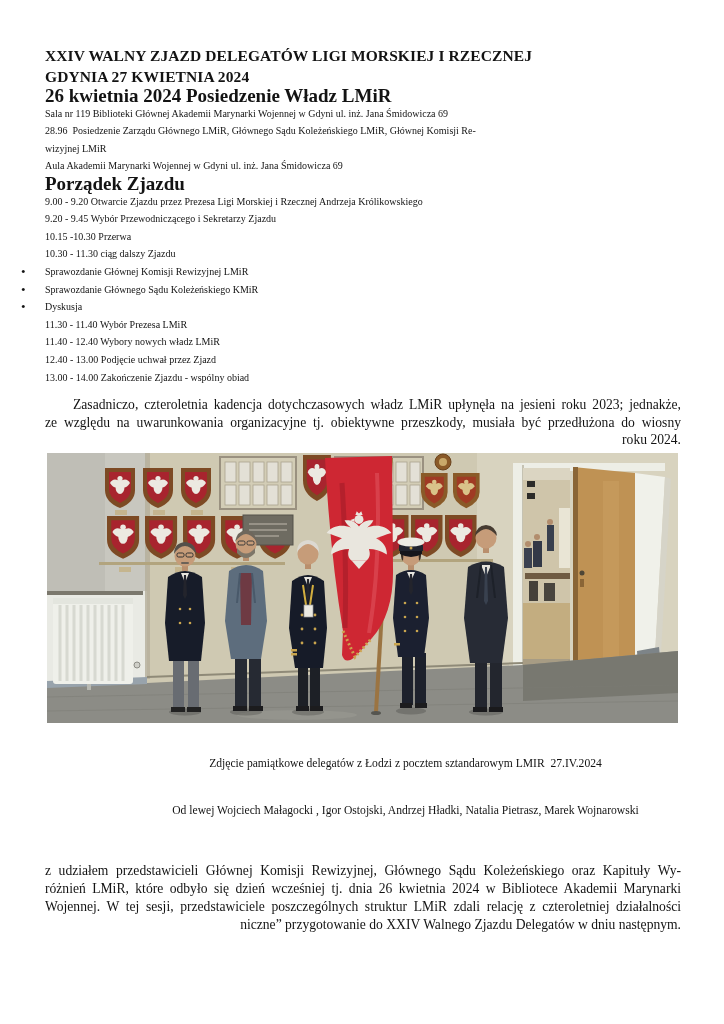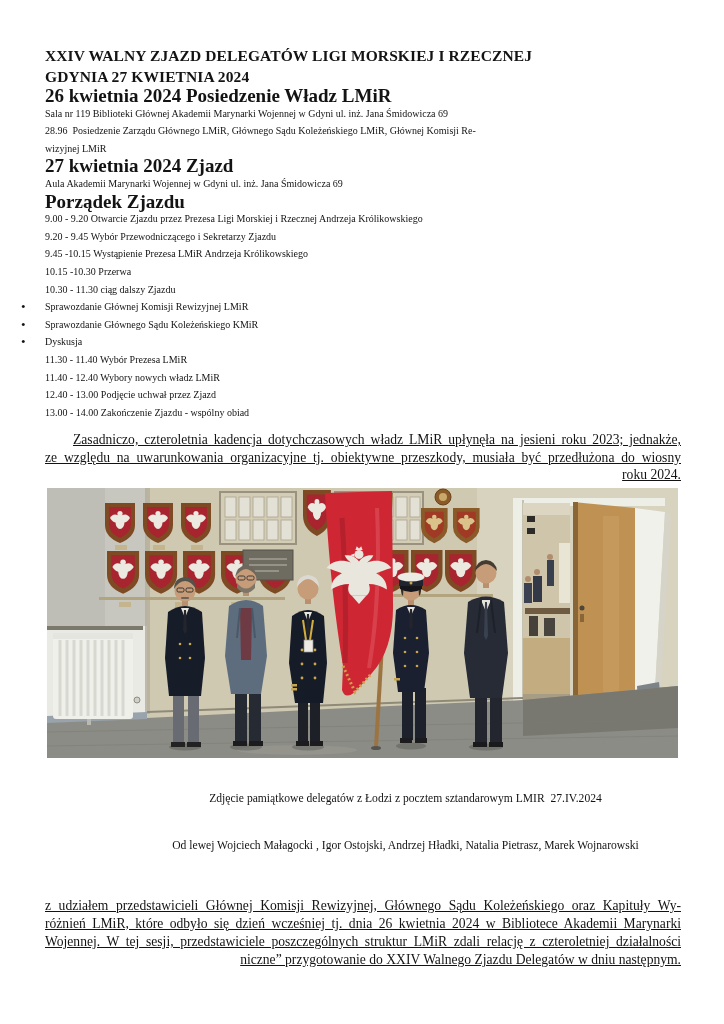--- a/index.html
+++ b/index.html
@@ -4,21 +4,21 @@
 <style>
   html,body{margin:0;padding:0;background:#ffffff;}
   body{width:724px;height:1024px;overflow:hidden;
        font-family:"Liberation Serif","DejaVu Serif",serif;color:#131313;}
   .page{box-sizing:border-box;width:724px;height:1024px;padding:46px 43px 0 45px;background:#fff;}
   .title{margin:0;font-size:15.5px;line-height:20.5px;font-weight:700;letter-spacing:.1px;}
   .program-heading{font-size:15px;line-height:17.5px;font-weight:700;text-align:center;margin:0;}
   .pline{font-size:10px;line-height:17.6px;white-space:pre-wrap;position:relative;}
   .pline.bold{font-weight:700;font-size:19px;}
   .pline.bullet::before{content:"\2022";position:absolute;left:-24px;top:0;font-size:13px;}
-  .para{margin-top:10px;text-decoration:underline;}
+  .para{margin-top:10px;}
   .para .line{font-size:13.6px;line-height:17.6px;}
   .para2 .line{line-height:18.2px;}
   .jline{text-align:justify;text-align-last:justify;}
   .first{text-indent:28px;}
   .plast{text-align:right;}
   figure{margin:4px 0 0 2px;width:717px;font-family:Liberation Serif, serif;}
   figure svg{display:block;}
   figcaption{margin-top:2px;font-size:11.6px;line-height:15.6px;text-align:center;white-space:pre-wrap;}
   .para2{margin-top:12px;}
 </style>
@@ -29,26 +29,24 @@
 
   <h1 class="title"><span>XXIV WALNY ZJAZD DELEGATÓW LIGI MORSKIEJ I RZECZNEJ</span><br><span>GDYNIA 27 KWIETNIA 2024</span></h1>
 
 
   <div class="program">
 
   <div class="pline bold">26 kwietnia 2024 Posiedzenie Władz LMiR</div>
       <div class="pline normal">Sala nr 119 Biblioteki Głównej Akademii Marynarki Wojennej w Gdyni ul. inż. Jana Śmidowicza 69</div>
       <div class="pline normal">28.96  Posiedzenie Zarządu Głównego LMiR, Głównego Sądu Koleżeńskiego LMiR, Głównej Komisji Re-</div>
       <div class="pline normal">wizyjnej LMiR</div>
-      <div class="pline bold">27 kwietnia 2024 Zjazd</div>
       <div class="pline normal">Aula Akademii Marynarki Wojennej w Gdyni ul. inż. Jana Śmidowicza 69</div>
       <div class="pline bold">Porządek Zjazdu</div>
       <div class="pline normal">9.00 - 9.20 Otwarcie Zjazdu przez Prezesa Ligi Morskiej i Rzecznej Andrzeja Królikowskiego</div>
       <div class="pline normal">9.20 - 9.45 Wybór Przewodniczącego i Sekretarzy Zjazdu</div>
-      <div class="pline normal">9.45 -10.15 Wystąpienie Prezesa LMiR Andrzeja Królikowskiego</div>
       <div class="pline normal">10.15 -10.30 Przerwa</div>
       <div class="pline normal">10.30 - 11.30 ciąg dalszy Zjazdu</div>
       <div class="pline bullet">Sprawozdanie Głównej Komisji Rewizyjnej LMiR</div>
       <div class="pline bullet">Sprawozdanie Głównego Sądu Koleżeńskiego KMiR</div>
       <div class="pline bullet">Dyskusja</div>
       <div class="pline normal">11.30 - 11.40 Wybór Prezesa LMiR</div>
       <div class="pline normal">11.40 - 12.40 Wybory nowych władz LMiR</div>
       <div class="pline normal">12.40 - 13.00 Podjęcie uchwał przez Zjazd</div>
       <div class="pline normal">13.00 - 14.00 Zakończenie Zjazdu - wspólny obiad</div>
     </div>

